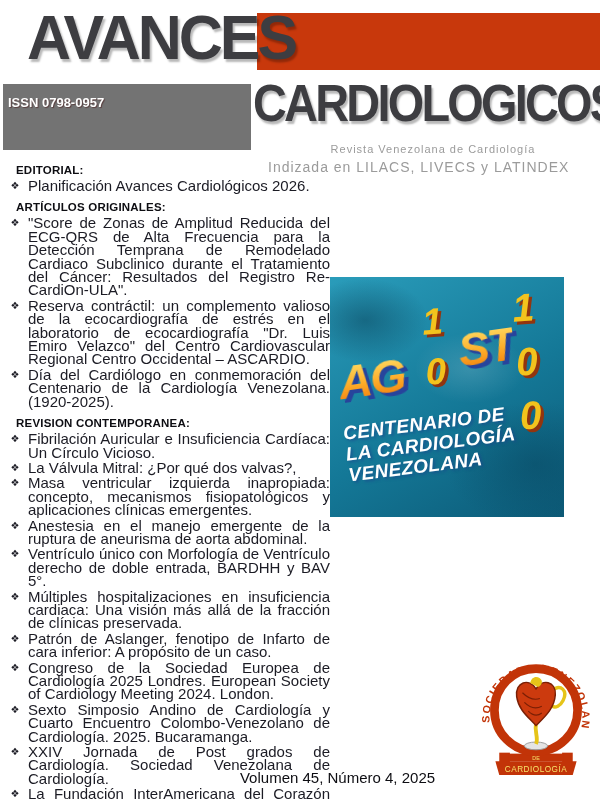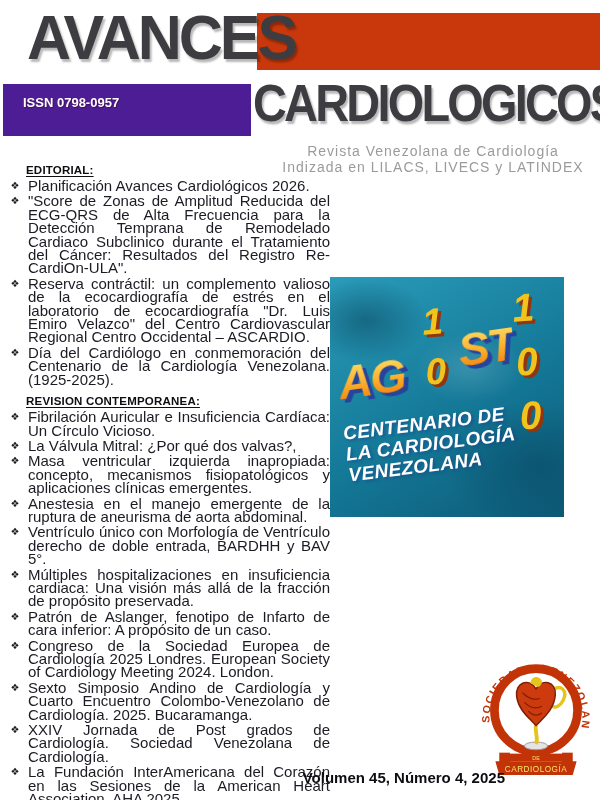--- a/index.html
+++ b/index.html
@@ -1,30 +1,30 @@
 <!DOCTYPE html>
 <html><head>
 <meta charset="utf-8">
 <style>
   html,body{margin:0;padding:0;}
   body{width:600px;height:800px;background:#fff;font-family:"Liberation Sans",sans-serif;}
   .page{position:relative;width:600px;height:800px;background:#fff;overflow:hidden;}
 
   
   .bar-top{position:absolute;left:257px;top:13px;width:343px;height:57px;background:#c8380c;}
-  .bar-issn{position:absolute;left:3px;top:84px;width:248px;height:52px;background:#4c1d95;box-sizing:border-box;padding:10px 6px 0 20px;}
+  .bar-issn{position:absolute;left:3px;top:84px;width:248px;height:66px;background:#737373;box-sizing:border-box;padding:10px 6px 0 5px;}
   .issn-line{color:#fff;font-weight:bold;font-size:13px;line-height:17px;text-shadow:1px 1px 1px rgba(60,0,0,.45);white-space:nowrap;}
   .title1{position:absolute;left:27px;top:1px;font-size:61px;font-weight:800;color:#3d3d41;letter-spacing:-3px;text-shadow:2px 3px 2px rgba(0,0,0,.28);transform:scaleY(1.04);transform-origin:left top;white-space:nowrap;}
   .title2{position:absolute;left:253px;top:73px;font-size:52px;font-weight:800;color:#3d3d41;letter-spacing:-3px;text-shadow:2px 3px 2px rgba(0,0,0,.28);transform:scaleX(.90);transform-origin:left top;white-space:nowrap;}
-  .sub1{position:absolute;left:283px;top:143px;width:300px;text-align:center;font-size:14px;color:#9b9b9b;letter-spacing:1px;white-space:nowrap;}
-  .sub2{position:absolute;left:268px;top:159px;width:330px;text-align:center;font-size:14px;color:#9b9b9b;letter-spacing:1px;white-space:nowrap;}
+  .sub1{position:absolute;left:283px;top:143px;width:300px;text-align:center;font-size:11px;color:#9b9b9b;letter-spacing:1px;white-space:nowrap;}
+  .sub2{position:absolute;left:268px;top:159px;width:330px;text-align:left;font-size:14px;color:#9b9b9b;letter-spacing:1px;white-space:nowrap;}
 
   
   .toc{position:absolute;left:8px;top:161px;width:322px;}
-  .toc-heading{font-size:11.5px;font-weight:bold;color:#0d0d12;text-decoration:underline;text-underline-offset:2px;margin:9px 0 3px 18px;letter-spacing:.2px;}
+  .toc-heading{font-size:11.5px;font-weight:bold;color:#0d0d12;text-underline-offset:2px;margin:9px 0 3px 8px;letter-spacing:.2px;}
   .toc-section:first-child .toc-heading{margin-top:3px;}
   .toc-items{list-style:none;margin:0;padding:0;}
   .toc-item{display:flex;gap:6px;margin:0 0 2px 0;}
   .bullet{flex:0 0 14px;text-align:center;font-size:10px;line-height:13.4px;color:#1b1b24;}
   .entry-text{flex:1;font-size:15px;line-height:13.4px;color:#1b1b24;text-align:justify;}
 
   
   .poster{position:absolute;left:330px;top:277px;width:234px;height:240px;overflow:hidden;
     background:
       radial-gradient(90px 60px at 15% 18%, rgba(6,55,78,.45), transparent 70%),
@@ -39,21 +39,21 @@
   .st{left:128px;top:42px;}
   .digit-col{position:absolute;display:flex;flex-direction:column;align-items:center;font-weight:800;font-style:italic;color:#f3c31d;text-shadow:3px 3px 0 #93350e;transform:rotate(-4deg);}
   .col-left{left:94px;top:20px;font-size:37px;line-height:50px;}
   .col-right{left:186px;top:4px;font-size:39px;line-height:54px;}
   .poster-caption{position:absolute;left:12px;top:146px;transform:rotate(-7deg);transform-origin:left top;color:#fff;font-weight:800;font-style:italic;font-size:19px;line-height:21px;letter-spacing:.4px;text-shadow:2px 2px 3px rgba(26,66,140,.6);white-space:nowrap;}
 
   
   .seal{position:absolute;left:478px;top:650px;}
 
   
-  .volume{position:absolute;left:170px;top:769px;width:335px;text-align:right;font-size:15px;font-weight:bold;color:#0d0d12;}
+  .volume{position:absolute;left:170px;top:769px;width:335px;text-align:center;font-size:15px;font-weight:normal;color:#0d0d12;}
 </style>
 </head>
 <body>
 
 <div class="page">
 
   <div class="bar-top"></div>
   <div class="title1">AVANCES</div>
   <div class="bar-issn">
     <div class="issn-line">ISSN 0798-0957</div>
@@ -67,38 +67,39 @@
       <h2 class="toc-heading">EDITORIAL:</h2>
       <ul class="toc-items">
     <li class="toc-item">
       <span class="bullet">❖</span>
       <span class="entry-text">Planificación Avances Cardiológicos 2026.</span>
     </li>
   </ul>
     </section>
 
     <section class="toc-section">
+      <h2 class="toc-heading">ARTÍCULOS ORIGINALES:</h2>
       <ul class="toc-items">
     <li class="toc-item">
       <span class="bullet">❖</span>
       <span class="entry-text">"Score de Zonas de Amplitud Reducida del ECG-QRS de Alta Frecuencia para la Detección Temprana de Remodelado Cardiaco Subclinico durante el Tratamiento del Cáncer: Resultados del Registro Re-CardiOn-ULA".</span>
     </li>
 
     <li class="toc-item">
       <span class="bullet">❖</span>
       <span class="entry-text">Reserva contráctil: un complemento valioso de la ecocardiografía de estrés en el laboratorio de ecocardiografía "Dr. Luis Emiro Velazco" del Centro Cardiovascular Regional Centro Occidental – ASCARDIO.</span>
     </li>
   </ul>
     </section>
 
     <section class="toc-section">
       <ul class="toc-items">
     <li class="toc-item">
       <span class="bullet">❖</span>
-      <span class="entry-text">Día del Cardiólogo en conmemoración del Centenario de la Cardiología Venezolana.  (1925-2025).</span>
+      <span class="entry-text">Día del Cardiólogo en conmemoración del Centenario de la Cardiología Venezolana.  (1920-2025).</span>
     </li>
   </ul>
     </section>
 
     <section class="toc-section">
       <h2 class="toc-heading">REVISION CONTEMPORANEA:</h2>
       <ul class="toc-items">
     <li class="toc-item">
       <span class="bullet">❖</span>
       <span class="entry-text">Fibrilación Auricular e Insuficiencia Cardíaca: Un Círculo Vicioso.</span>
@@ -123,21 +124,21 @@
 
     <section class="toc-section">
       <ul class="toc-items">
     <li class="toc-item">
       <span class="bullet">❖</span>
       <span class="entry-text">Ventrículo único con Morfología de Ventrículo derecho de doble entrada, BARDHH y BAV 5°.</span>
     </li>
 
     <li class="toc-item">
       <span class="bullet">❖</span>
-      <span class="entry-text">Múltiples hospitalizaciones en insuficiencia cardiaca: Una visión más allá de la fracción de propósito preservada.</span>
+      <span class="entry-text">Múltiples hospitalizaciones en insuficiencia cardiaca: Una visión más allá de la fracción de clínicas preservada.</span>
     </li>
 
     <li class="toc-item">
       <span class="bullet">❖</span>
       <span class="entry-text">Patrón de Aslanger, fenotipo de Infarto de cara inferior: A propósito de un caso.</span>
     </li>
   </ul>
     </section>
 
     <section class="toc-section">

